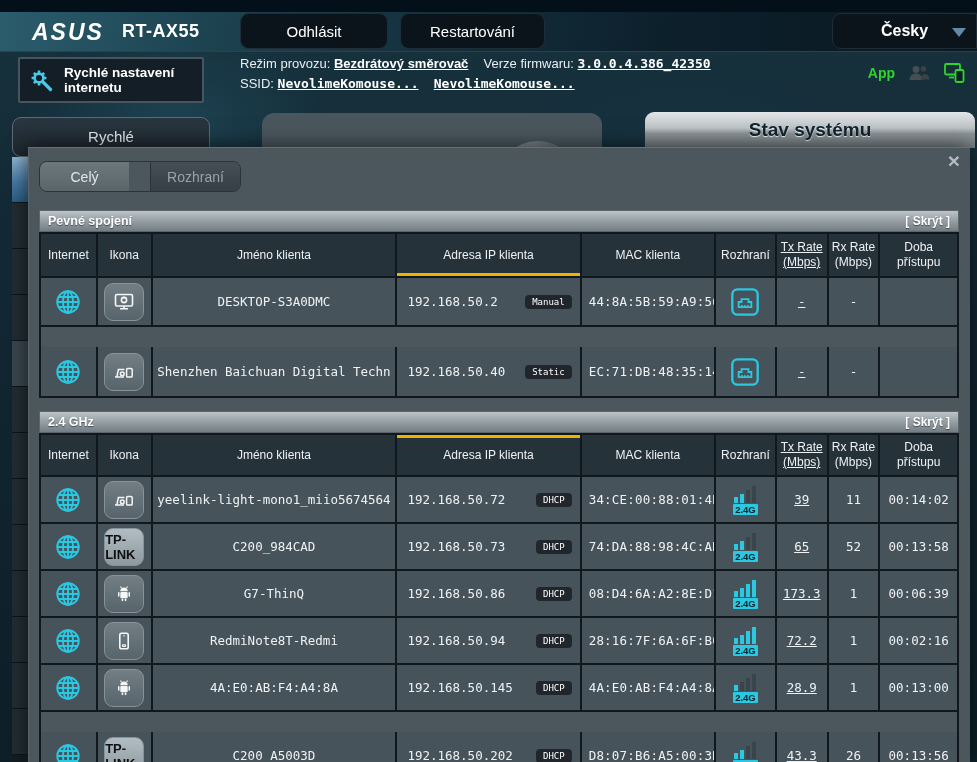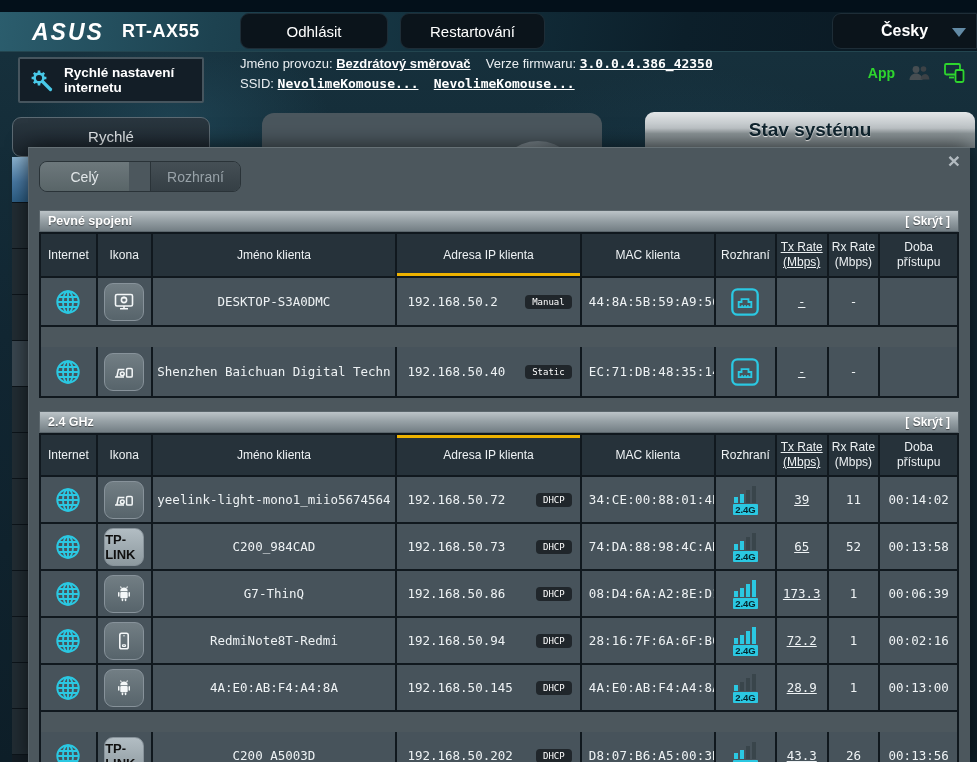--- a/index.html
+++ b/index.html
@@ -140,21 +140,21 @@
   <div class="lang">
     <span>Česky</span>
     <span class="lang-tri"></span>
   </div>
 </div>
 
 <div class="bg-photo"></div>
 
 <div class="info-block">
   <div>
-    <span>Jméno provozu:</span>
+    <span>Režim provozu:</span>
     <a>Bezdrátový směrovač</a>
     <span class="info-sep"></span>
     <span>Verze firmwaru:</span>
     <a class="mono">3.0.0.4.386_42350</a>
   </div>
   <div>
     <span>SSID:</span>
     <a class="mono">NevolimeKomouse...</a>
     <span class="info-sep"></span>
     <a class="mono">NevolimeKomouse...</a>

